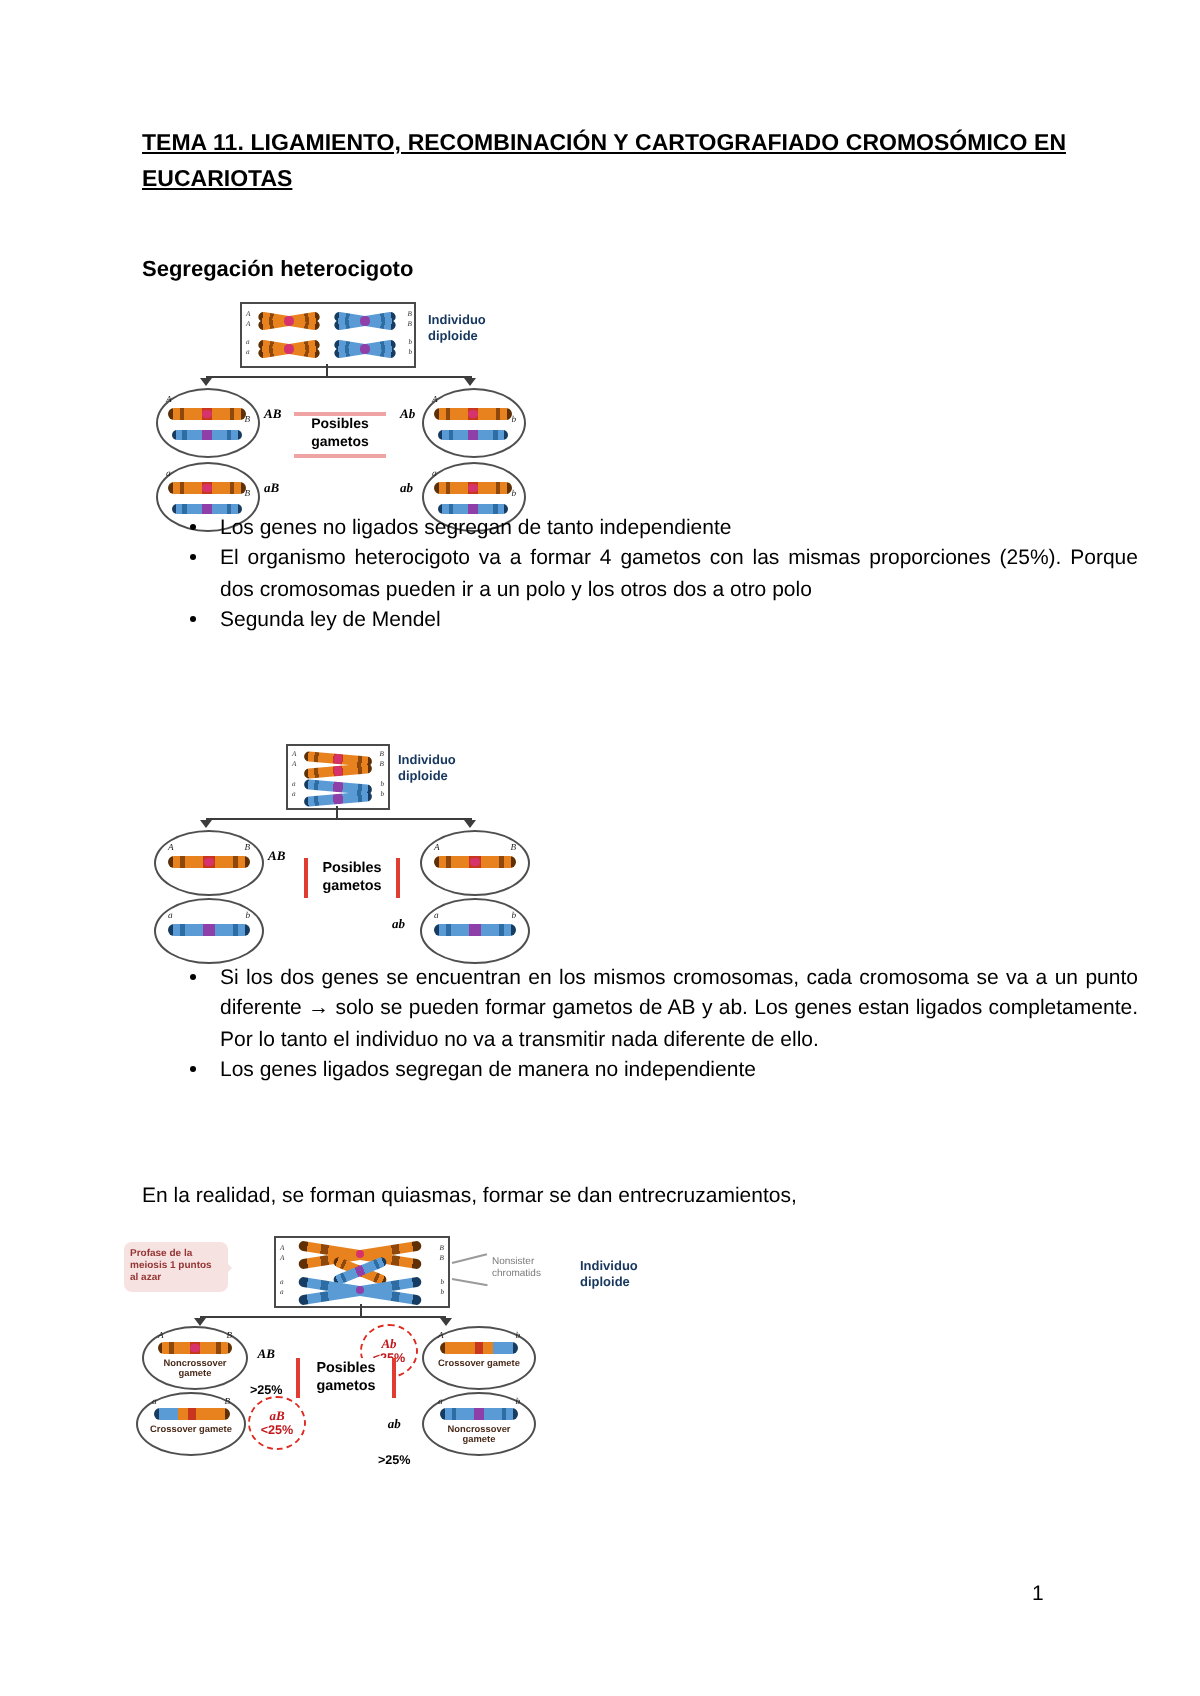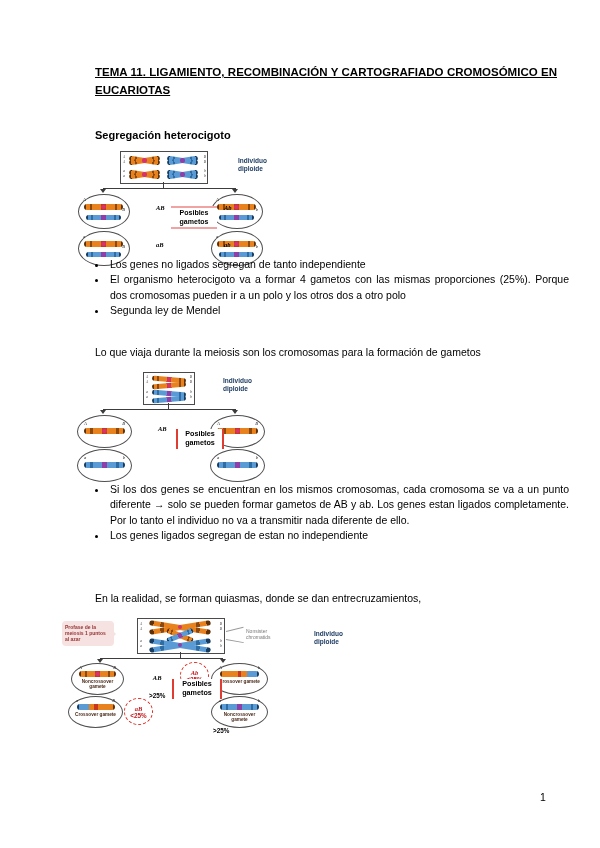--- a/index.html
+++ b/index.html
@@ -1,19 +1,19 @@
 <!DOCTYPE html>
 <html><head>
 <meta charset="utf-8">
 <style>
   html,body{margin:0;padding:0;background:#888;}
   .page{position:relative;width:600px;height:848px;background:#ffffff;overflow:hidden;
         font-family:"Liberation Sans",sans-serif;color:#000;margin:0 auto;}
   
-  .abs{position:absolute;margin-left:24px;}
+  .abs{position:absolute;}
   .title{left:71px;top:63px;width:462px;font-size:11.5px;font-weight:bold;line-height:18px;
          text-decoration:underline;text-align:justify;}
   .h2{left:71px;top:129px;font-size:11px;font-weight:bold;}
   .body-par{font-size:10.5px;line-height:15.4px;text-align:justify;width:462px;left:71px;}
   ul.bullets{left:71px;width:461px;margin:0;padding:0 0 0 37px;list-style:disc;}
   ul.bullets li{font-size:10.5px;line-height:15.4px;text-align:justify;padding-left:2px;}
   .pagenum{left:516px;top:791px;font-size:10.5px;}
   
   .diagram{position:absolute;}
   .dbox{position:absolute;border:1px solid #4a4a4a;background:#fff;}
@@ -146,21 +146,20 @@
     </div>
     <span class="abs gtype" style="left:125px;top:93px;">ab</span>
   </div>
 
   <ul class="abs bullets" style="top:257px;">
     <li>Los genes no ligados segregan de tanto independiente</li>
     <li>El organismo heterocigoto va a formar 4 gametos con las  mismas proporciones (25%). Porque dos cromosomas pueden ir a un polo y los otros dos a otro polo</li>
     <li>Segunda ley de Mendel</li>
   </ul>
 
-  <div class="abs body-par" style="top:345px;">Lo que viaja durante la meiosis son los cromosomas para la formación de gametos</div>
 
   <div class="diagram" style="left:75px;top:370px;width:200px;height:116px;">
     <div class="dbox" style="left:68px;top:2px;width:50px;height:31px;">
       <span class="stk" style="left:2px;top:2px;">A</span>
       <span class="stk" style="left:2px;top:7px;">A</span>
       <span class="stk" style="left:2px;top:17px;">a</span>
       <span class="stk" style="left:2px;top:22px;">a</span>
       <span class="stk" style="right:2px;top:2px;">B</span>
       <span class="stk" style="right:2px;top:7px;">B</span>
       <span class="stk" style="right:2px;top:17px;">b</span>
@@ -216,24 +215,24 @@
       <span class="tip" style="left:6px;top:5px;">a</span>
       <span class="tip" style="right:6px;top:5px;">b</span>
       <div class="bar bl" style="left:6px;top:12px;width:41px;">
           <i class="cdot p"></i>
         </div>
     </div>
   </div>
 
   <ul class="abs bullets" style="top:482px;">
     <li>Si los dos genes se encuentran en los mismos cromosomas, cada cromosoma se va a un punto diferente → solo se pueden formar gametos de AB y ab. Los genes estan ligados completamente. Por lo tanto el individuo no va a transmitir nada diferente de ello.</li>
-    <li>Los genes ligados segregan de estan no independiente</li>
+    <li>Los genes ligados segregan de manera no independiente</li>
   </ul>
 
-  <div class="abs body-par" style="top:591px;">En la realidad, se forman quiasmas, donde se dan entrecruzamientos,</div>
+  <div class="abs body-par" style="top:591px;">En la realidad, se forman quiasmas, formar se dan entrecruzamientos,</div>
 
   <div class="diagram" style="left:58px;top:615px;width:258px;height:114px;">
     <div class="callout" style="left:4px;top:6px;">
       <span>Profase de la meiosis 1 puntos al azar</span>
     </div>
     <div class="dbox" style="left:79px;top:3px;width:86px;height:34px;">
       <div class="stk" style="left:2px;top:3px;"><span>A</span><br><span>A</span></div>
       <div class="stk" style="left:2px;top:20px;"><span>a</span><br><span>a</span></div>
       <div class="stk" style="right:2px;top:3px;"><span>B</span><br><span>B</span></div>
       <div class="stk" style="right:2px;top:20px;"><span>b</span><br><span>b</span></div>

